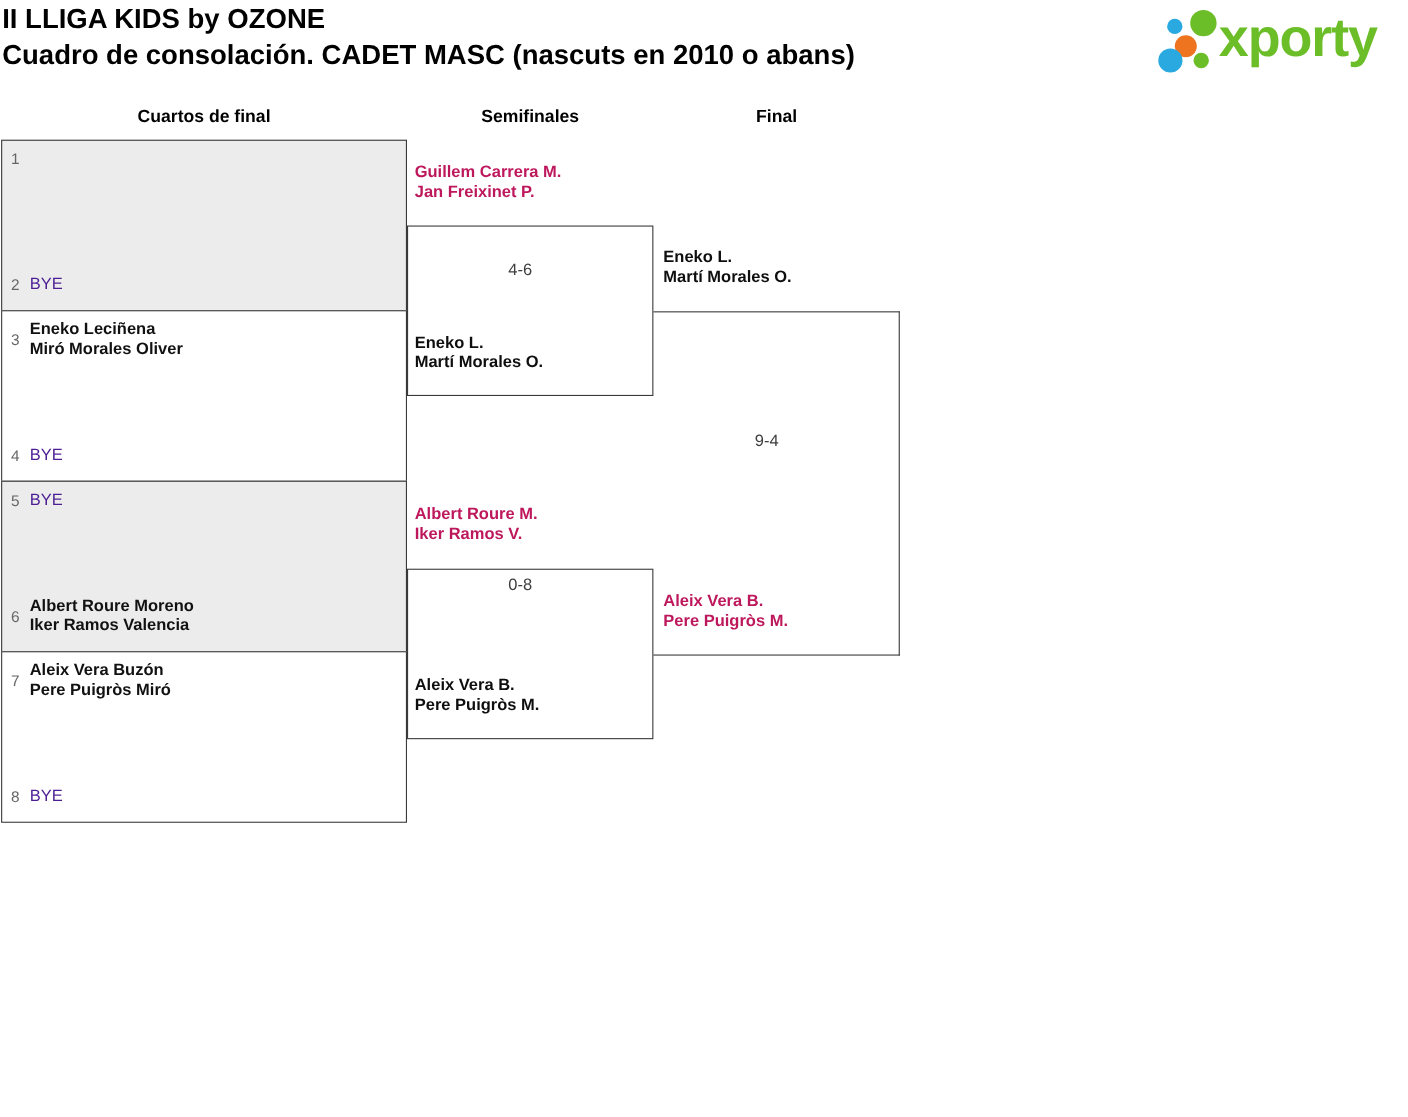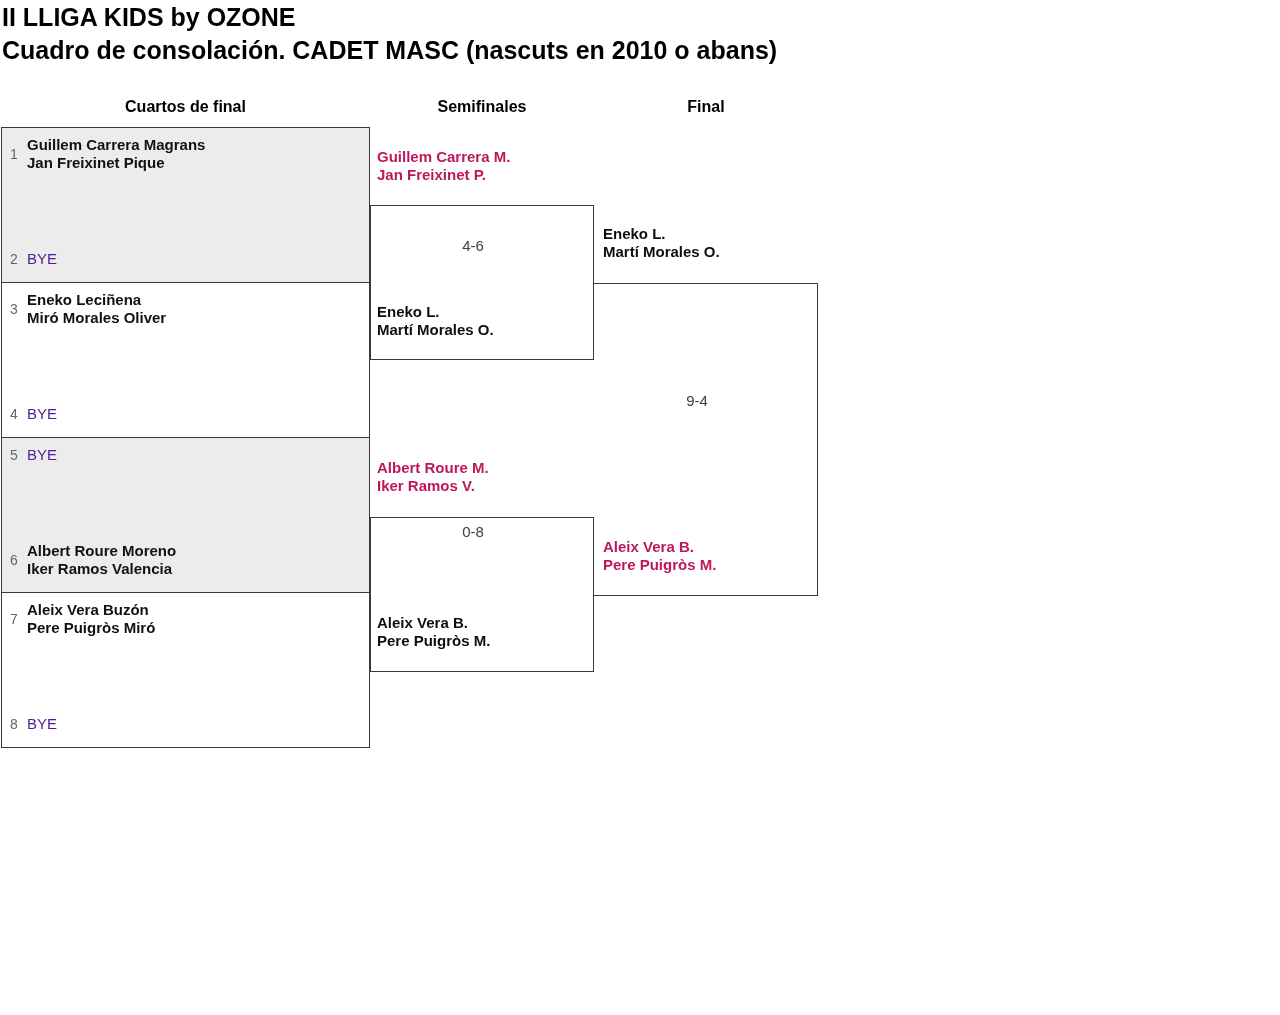--- a/index.html
+++ b/index.html
@@ -62,32 +62,38 @@
 </head>
 <body>
 
 <div class="page">
 
   <div class="title">
     <span class="tline">II LLIGA KIDS by OZONE</span>
     <span class="tline">Cuadro de consolación. CADET MASC (nascuts en 2010 o abans)</span>
   </div>
 
+  <div class="logo">
+    <svg class="logo-dots" width="60" height="66" viewBox="0 0 60 66">
+      <circle cx="18" cy="21" r="7" fill="#2aa9e0"></circle>
+      <circle cx="44" cy="18" r="12" fill="#6cbe28"></circle>
+      <circle cx="28" cy="39" r="10" fill="#ee7420"></circle>
+      <circle cx="14" cy="52" r="11" fill="#2aa9e0"></circle>
+      <circle cx="42" cy="52" r="7" fill="#6cbe28"></circle>
+    </svg>
+    <span class="wordmark" style="color: rgb(108, 190, 40);">xporty</span>
+  </div>
 
   <div class="round-header rh-qf">Cuartos de final</div>
   <div class="round-header rh-sf">Semifinales</div>
   <div class="round-header rh-f">Final</div>
 
   <div class="qf-box qf-1" style="background: rgb(236, 236, 236);">
     <div class="team">
       <span class="seed">1</span>
-      <span class="names">
-        <span class="tname">Guillem Carrera Magrans</span>
-        <span class="tname">Jan Freixinet Pique</span>
-      </span>
     </div>
     <div class="team">
       <span class="seed">2</span>
       <span class="names">
         <span class="bye">BYE</span>
       </span>
     </div>
   </div>
 
   <div class="qf-box qf-2">

